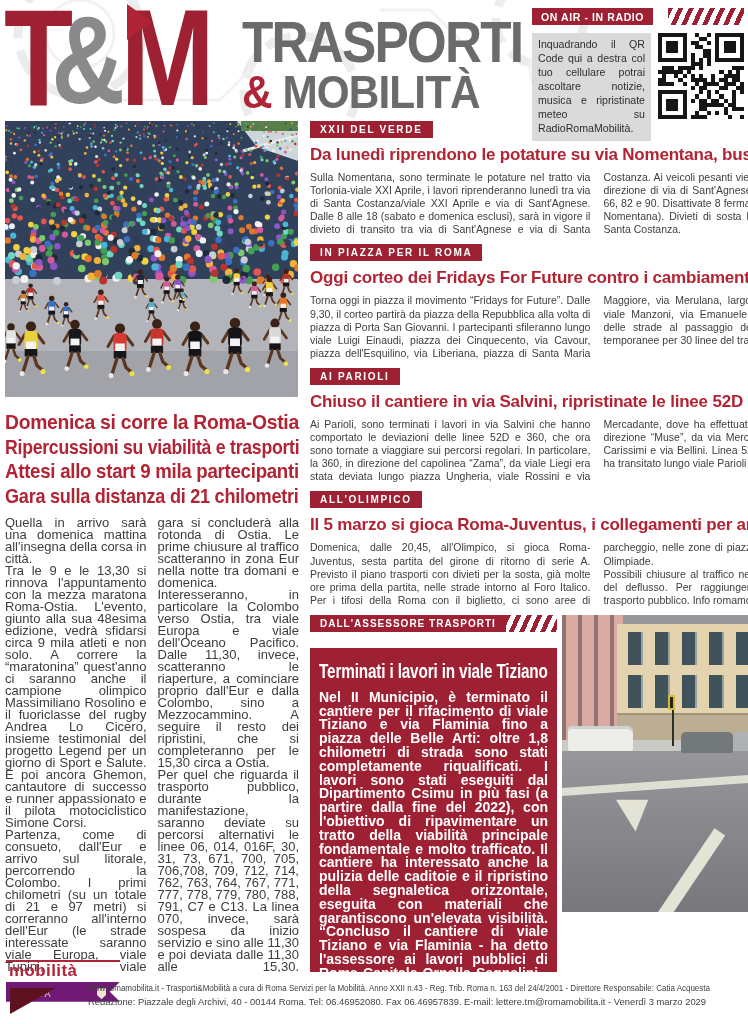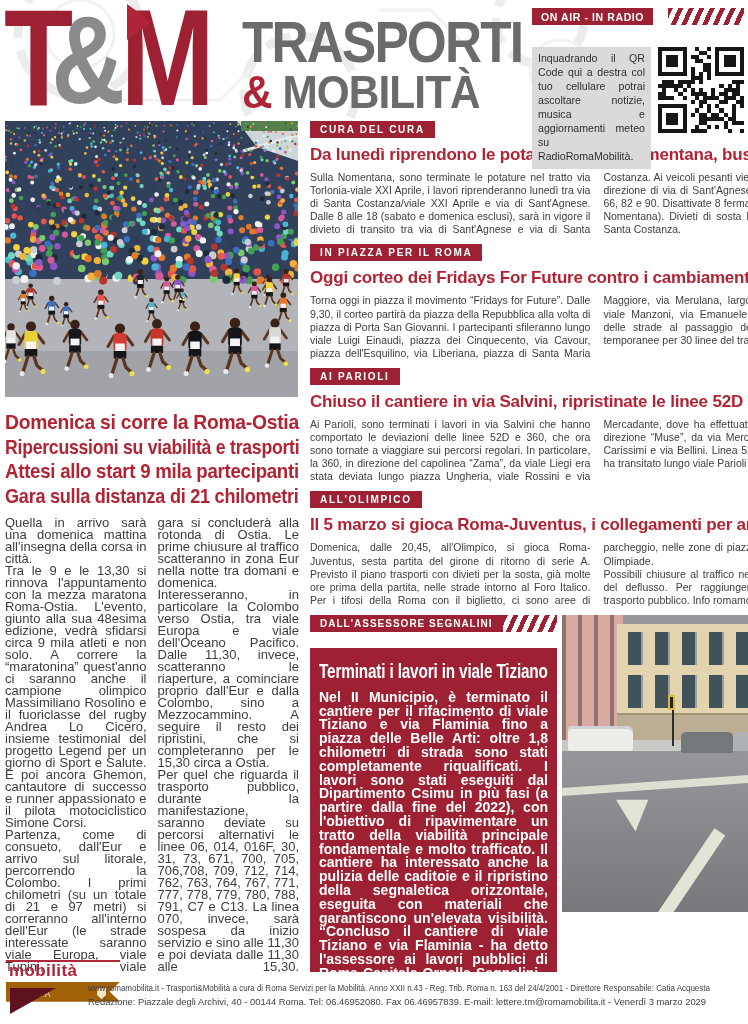--- a/index.html
+++ b/index.html
@@ -13,21 +13,21 @@
   .tm-letter{position:absolute;font-weight:bold;font-size:138px;line-height:1;color:#9E2133}
   .tm-t{left:0;top:0}
   .tm-amp{left:58px;top:10px;font-size:124px;color:#8a8a8c;z-index:2}
   .tm-m{left:142px;top:0;z-index:1}
   .tm-tri{position:absolute;left:150px;top:16px;width:0;height:0;border-left:30px solid #B02437;border-top:18px solid transparent;border-bottom:18px solid transparent;z-index:3}
   .title-wrap{position:absolute;left:242px;top:16px;transform:scaleX(.9);transform-origin:0 0;z-index:1}
   .title1{font-size:57px;font-weight:bold;color:#6b6b6d;line-height:.92;letter-spacing:-2px}
   .title2{font-size:47px;font-weight:bold;color:#6b6b6d;line-height:1.02;letter-spacing:-1px}
   .amp-red{color:#B02437}
   .radio{position:absolute;right:4px;top:8px;width:212px;z-index:1}
-  .radio-row{display:flex;gap:15px;height:17px;margin-bottom:22px}
+  .radio-row{display:flex;gap:15px;height:17px;margin-bottom:8px}
   .radio-label{background:#9E2133;color:#fff;font-weight:bold;font-size:10.5px;letter-spacing:.6px;padding:0 9px;display:flex;align-items:center;white-space:nowrap}
   .stripes{background:repeating-linear-gradient(115deg,#9E2133 0 4.5px,#fff 4.5px 9.5px)}
   .radio-row .stripes{flex:1}
   .radio-body{display:flex;gap:7px}
   .radio-text{background:#DADADA;color:#2e2e2e;font-size:10.6px;line-height:1.32;padding:5px 6px;width:119px;text-align:justify}
   #qr{width:86px;height:86px;background:#fff}
 
   
   .main{position:absolute;left:0;top:121px;width:748px;display:flex}
   .col-left{width:299px;padding-left:5px}
@@ -75,21 +75,21 @@
   .sp-pole{width:2px;height:13%;background:#2d2d2a;top:31%}
   .p1{left:34.2%}
   .sp-stop{left:0;top:56%;width:62%;height:2.6%;background:#DEDED2;transform:skewY(-4deg)}
   .sp-arrow-shaft{left:38%;top:70%;width:13px;height:105px;background:#E4E4D6;transform:rotate(34deg)}
   .sp-arrow-head{left:16%;top:60%;width:0;height:0;border-right:30px solid #E4E4D6;border-top:12px solid transparent;border-bottom:22px solid transparent;transform:rotate(22deg)}
 
   
   footer{position:absolute;left:0;bottom:0;width:748px;height:52px;background:#fff}
   .flogo{position:absolute;left:6px;top:-12px;width:114px}
   .flogo-top{color:#B02437;font-weight:bold;font-size:17px;letter-spacing:.4px;border-top:2.5px solid #B02437;padding:0 3px 1px;line-height:1.1}
-  .fribbon{position:relative;background:#a16207;height:20px;color:#E9DAC4;font-size:9px;letter-spacing:2.5px;display:flex;align-items:center;gap:4px;padding:4px 14px 0 10px;clip-path:polygon(0 0,100% 0,91% 50%,100% 100%,0 100%)}
+  .fribbon{position:relative;background:#701a75;height:20px;color:#E9DAC4;font-size:9px;letter-spacing:2.5px;display:flex;align-items:center;gap:4px;padding:4px 14px 0 10px;clip-path:polygon(0 0,100% 0,91% 50%,100% 100%,0 100%)}
   .crest{margin-left:auto;width:9px;height:11px;background:#F0E6CE;clip-path:polygon(0 0,100% 0,100% 62%,50% 100%,0 62%)}
   .ffold{position:absolute;left:4px;top:8px;width:0;height:0;border-top:26px solid #5E1220;border-right:46px solid transparent;transform:translateY(20px)}
   .ftext{margin-left:88px;padding-top:9px;font-size:9.4px;line-height:13.5px;color:#3f3f3f}
 </style>
 </head>
 <body>
 
 <div class="page">
 
   <header>
@@ -115,21 +115,21 @@
     <div class="title-wrap">
       <div class="title1">TRASPORTI</div>
       <div class="title2"><span class="amp-red">&amp;</span> <span>MOBILITÀ</span></div>
     </div>
     <div class="radio">
       <div class="radio-row">
         <div class="radio-label">ON AIR - IN RADIO</div>
         <div class="stripes"></div>
       </div>
       <div class="radio-body">
-        <div class="radio-text">Inquadrando il QR Code qui a destra col tuo cellulare potrai ascoltare notizie, musica e aggiornamenti meteo su RadioRomaMobilità.</div>
+        <div class="radio-text">Inquadrando il QR Code qui a destra col tuo cellulare potrai ascoltare notizie, musica e ripristinate meteo su RadioRomaMobilità.</div>
         <svg id="qr" viewBox="0 0 21 21" shape-rendering="crispEdges">
             <rect x="0" y="0" width="21" height="21" fill="#fff"></rect>
             <rect x="0" y="0" width="1" height="1" fill="#161616"></rect>
             <rect x="1" y="0" width="1" height="1" fill="#161616"></rect>
             <rect x="2" y="0" width="1" height="1" fill="#161616"></rect>
             <rect x="3" y="0" width="1" height="1" fill="#161616"></rect>
             <rect x="4" y="0" width="1" height="1" fill="#161616"></rect>
             <rect x="5" y="0" width="1" height="1" fill="#161616"></rect>
             <rect x="6" y="0" width="1" height="1" fill="#161616"></rect>
             <rect x="9" y="0" width="1" height="1" fill="#161616"></rect>
@@ -1473,21 +1473,21 @@
         <div class="credit">(foto il corrieredellacittà.com)</div>
       </div>
     </div>
 
     <div class="vdiv"></div>
 
     <div class="col-right">
 
       <section class="news">
         <div class="sec-row">
-            <span class="sec-label">CURA DEL CURA</span>
+            <span class="sec-label">XXII DEL VERDE</span>
             <span class="sec-spacer"></span>
           </div>
         <h2 class="sec-headline fit" style="transform: scaleX(1);">Da lunedì riprendono le potature su via Nomentana, bus deviati</h2>
         <div class="sec-body preline">Sulla Nomentana, sono terminate le potature nel tratto via Torlonia-viale XXI Aprile, i lavori riprenderanno lunedì tra via di Santa Costanza/viale XXI Aprile e via di Sant'Agnese. Dalle 8 alle 18 (sabato e domenica esclusi), sarà in vigore il divieto di transito tra via di Sant'Agnese e via di Santa Costanza. Ai veicoli pesanti vietato il tratto da via Asmara in direzione di via di Sant'Agnese. Deviazioni per le linee 60, 66, 82 e 90. Disattivate 8 fermate (1 su via Asmara, 7 su via Nomentana). Divieti di sosta h24 tra via Asmara e via di Santa Costanza.</div>
       </section>
 
       <section class="news">
         <div class="sec-row">
             <span class="sec-label">IN PIAZZA PER IL ROMA</span>
             <span class="sec-spacer"></span>
@@ -1511,21 +1511,21 @@
             <span class="sec-spacer"></span>
           </div>
         <h2 class="sec-headline fit" style="transform: scaleX(1);">Il 5 marzo si gioca Roma-Juventus, i collegamenti per arrivare allo stadio</h2>
         <div class="sec-body preline">Domenica, dalle 20,45, all'Olimpico, si gioca Roma-Juventus, sesta partita del girone di ritorno di serie A. Previsto il piano trasporti con divieti per la sosta, già molte ore prima della partita, nelle strade intorno al Foro Italico. Per i tifosi della Roma con il biglietto, ci sono aree di parcheggio, nelle zone di piazzale Clodio e viale della XVII Olimpiade.
 Possibili chiusure al traffico nell'area dello stadio nelle fasi del deflusso. Per raggiungere lo stadio, 16 linee del trasporto pubblico. Info romamobilita.it</div>
       </section>
 
       <section class="assessore">
         <div class="ass-left">
           <div class="sec-row">
-              <span class="sec-label" style="letter-spacing:1px">DALL'ASSESSORE SEGNALINI</span>
+              <span class="sec-label" style="letter-spacing:1px">DALL'ASSESSORE TRASPORTI</span>
               <span class="stripes fill"></span>
             </div>
           <div class="redbox">
             <h2 class="fit" style="transform: scaleX(0.745928);">Terminati i lavori in viale Tiziano</h2>
             <div class="rb-body preline">Nel II Municipio, è terminato il cantiere per il rifacimento di viale Tiziano e via Flaminia fino a piazza delle Belle Arti: oltre 1,8 chilometri di strada sono stati completamente riqualificati. I lavori sono stati eseguiti dal Dipartimento Csimu in più fasi (a partire dalla fine del 2022), con l'obiettivo di ripavimentare un tratto della viabilità principale fondamentale e molto trafficato. Il cantiere ha interessato anche la pulizia delle caditoie e il ripristino della segnaletica orizzontale, eseguita con materiali che garantiscono un'elevata visibilità. “Concluso il cantiere di viale Tiziano e via Flaminia - ha detto l'assessore ai lavori pubblici di Roma Capitale Ornella Segnalini - daremo avvio a breve al rifacimento di altre importanti arterie della città come ad esempio viale Isacco Newton”.</div>
           </div>
         </div>
         <div class="street">
           <div class="sp-bldg-left"></div>
           <div class="sp-bldg-main">

